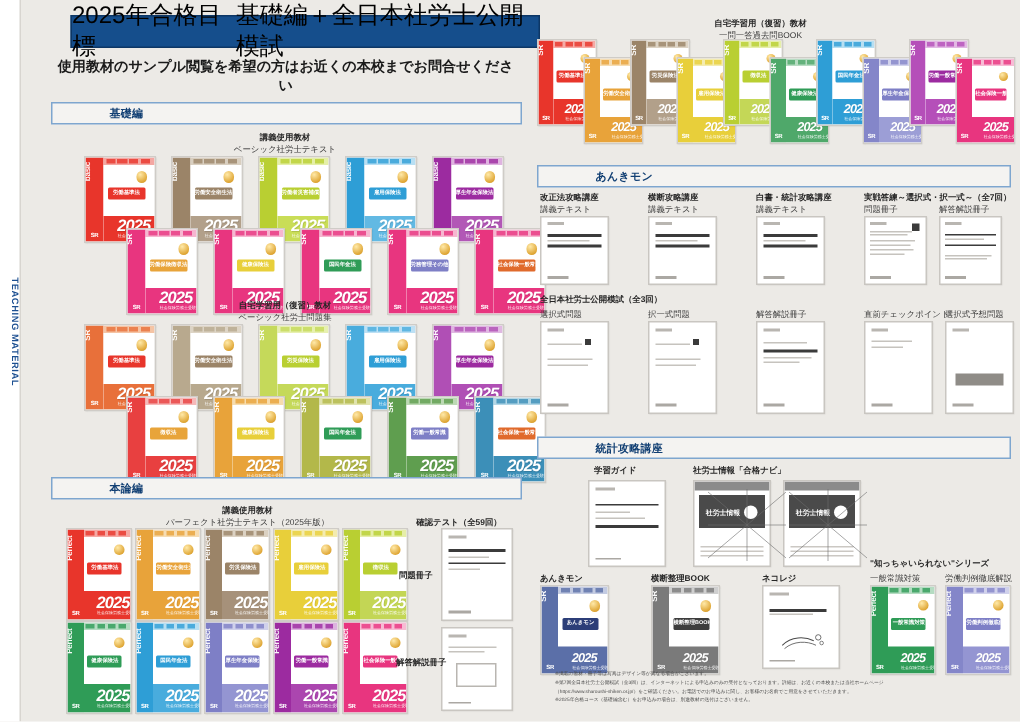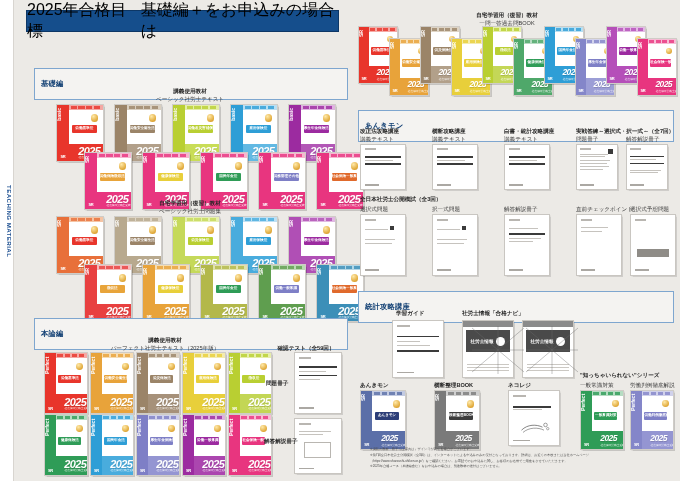--- a/index.html
+++ b/index.html
@@ -41,40 +41,40 @@
     background: #eceae6;
   }
 
   
   .col { position: absolute; top: 0; }
   #col-left  { left: 16px;  width: 322px; }
   #col-right { left: 338px; width: 328px; }
 
   
   #masthead {
-    position: absolute; left: 12px; top: 10px;
+    position: absolute; left: 33px; top: 10px;
     width: 313px; height: 22px;
     background: #154e8c;
     border: 1px solid #0d3766;
     display: flex; align-items: center; justify-content: center;
     gap: 5px;
   }
   #subhead {
     position: absolute; left: 20px; top: 38px;
     width: 313px; text-align: center;
     font-size: 9.4px; font-weight: bold; color: #1a1a1a;
   }
 
   
   .band {
     position: absolute;
-    height: 32px;
+    height: 15px;
     background: #f4f3f1;
     border: 1px solid #7ea6cf;
-    display: flex; align-items: center;
+    display: flex; align-items: center; padding-left: 32px;
   }
   .band > span {
     font-size: 7.3px; font-weight: bold; color: #113f73;
     padding-left: 6px; letter-spacing: 0.2px;
   }
 
   
   .glabel {
     position: absolute;
     font-size: 5.6px; font-weight: bold; color: #262626;
@@ -205,22 +205,23 @@
 <div id="page">
 
   <div id="side-tab">
     <div id="side-tab-label">TEACHING MATERIAL</div>
   </div>
 
   <div id="sheet">
 
     <div id="masthead">
       <span id="mh-year">2025年合格目標</span>
-      <span id="mh-main">基礎編＋をお申込みの場合は</span>
+      <span id="mh-main">基礎編＋全日本社労士公開模試</span>
     </div>
+    <div id="subhead">使用教材のサンプル閲覧を希望の方はお近くの本校までお問合せください</div>
 
     <div class="col" id="col-left">
 
       <div class="band" style="left:4px; top:68px; width:314px;">
         <span>基礎編</span>
       </div>
 
       <div class="glabel ctr" style="left:100px; top:88px; width:120px;">講義使用教材</div>
       <div class="glabel sub ctr" style="left:100px; top:96px; width:120px;">ベーシック社労士テキスト</div>
 

